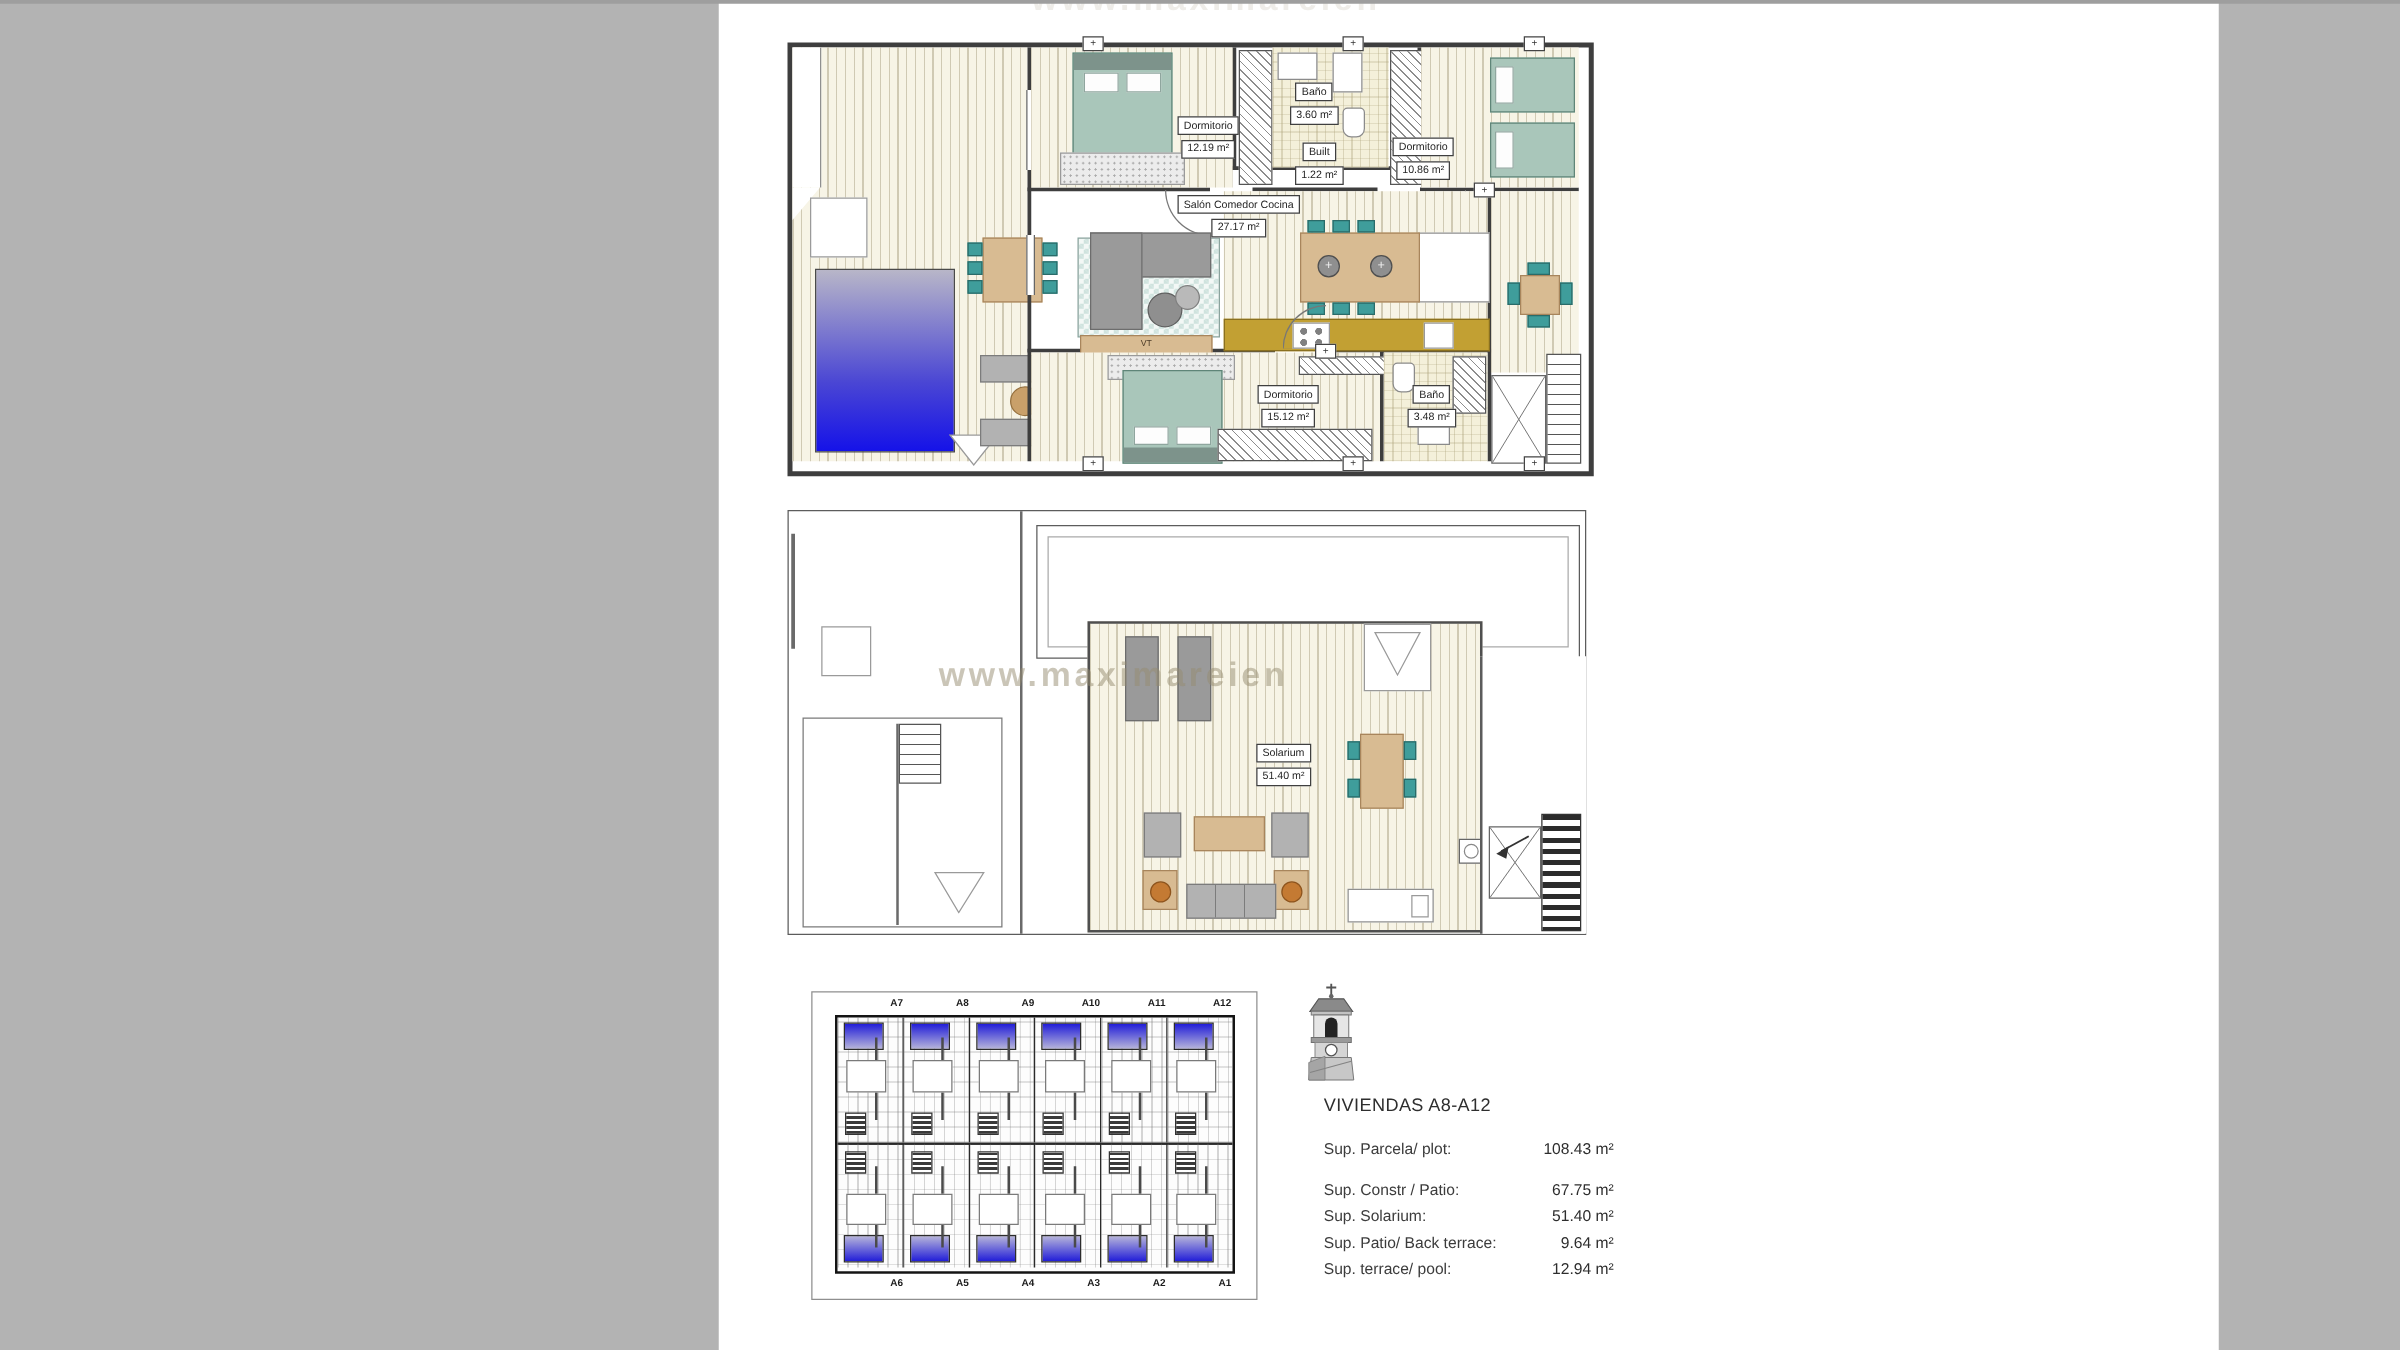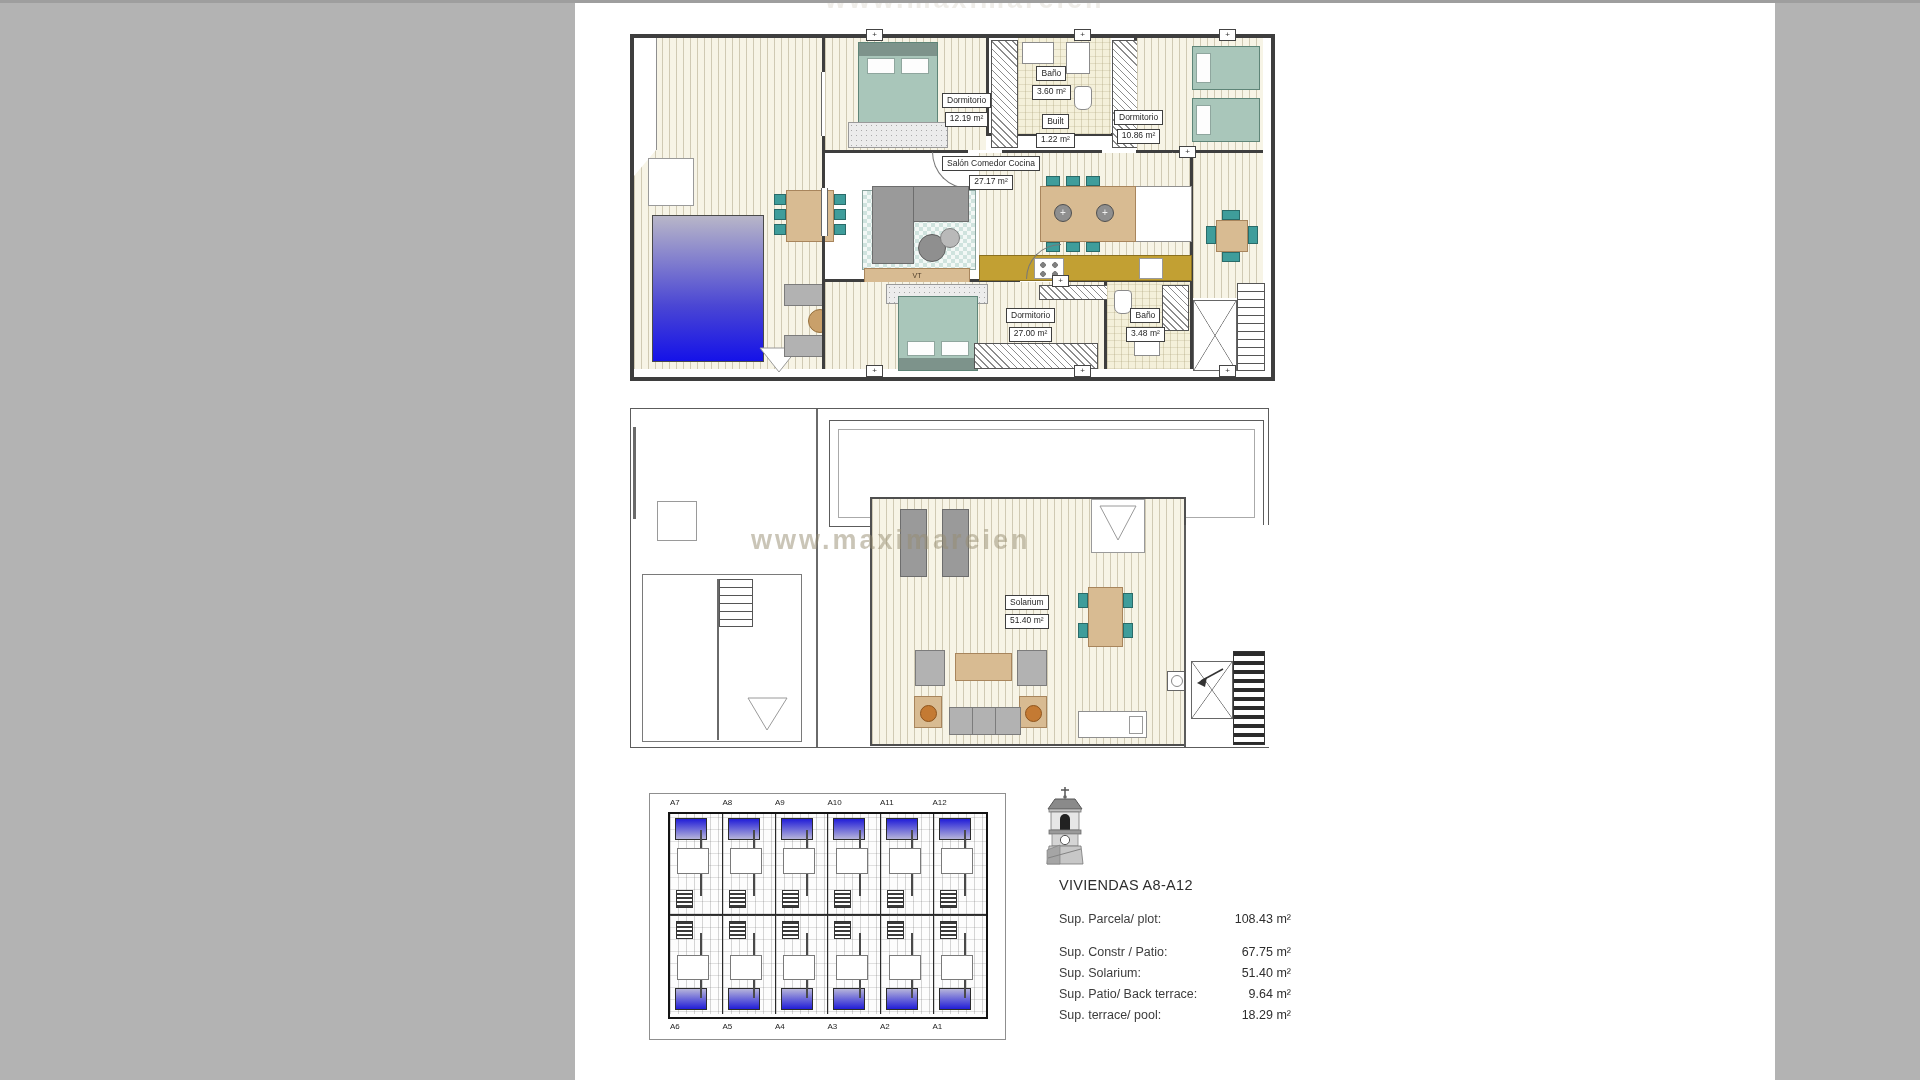--- a/index.html
+++ b/index.html
@@ -104,21 +104,21 @@
   }
   .unit:last-child{border-right:none;}
   .unit::before{content:"";position:absolute;top:4px;left:5px;width:30px;height:20px;
     background:linear-gradient(0deg,#b6b4da 0%,#211dd8 100%);border:1px solid #2c2c2c;}
   .unit::after{content:"";position:absolute;bottom:6px;left:6px;width:15px;height:16px;
     background:repeating-linear-gradient(0deg,#3a3a3a 0 2px,#fff 2px 4px);border:1px solid #333;}
   .u-spine{position:absolute;left:58%;top:16%;width:2px;height:66%;background:#4a4a4a;}
   .u-box{position:absolute;left:14%;top:34%;width:58%;height:24%;border:1px solid #7a7a7a;background:#fff;}
   .unit.flip{transform:scaleY(-1);}
   .sitelabels{display:flex;position:absolute;font-size:8px;color:#1c1c1c;}
-  .sitelabels span{flex:1;text-align:left;}
+  .sitelabels span{flex:1;text-align:right;font-weight:bold;}
 
   
   .info-title{font-size:14.5px;color:#2e2e2e;letter-spacing:.3px;}
   .irow{display:flex;justify-content:space-between;font-size:12.5px;color:#3c3c3c;margin-top:7px;}
   .irow.gap{margin-top:19px;}
   .irow .ival{color:#2e2e2e;}
 </style>
 </head>
 <body>
 
@@ -240,21 +240,21 @@
     <div class="abs dots" style="left:252px;top:246px;width:100px;height:18px;"></div>
     <div class="abs bed" style="left:264px;top:258px;width:78px;height:73px;">
       <div class="abs headboard" style="left:0;bottom:0;width:100%;height:12px;"></div>
       <div class="abs pillow" style="left:8px;bottom:14px;width:26px;height:13px;"></div>
       <div class="abs pillow" style="left:42px;bottom:14px;width:26px;height:13px;"></div>
     </div>
     <div class="abs arc tl" style="left:392px;top:206px;width:34px;height:34px;"></div>
     <div class="abs hatch" style="left:405px;top:247px;width:78px;height:13px;"></div>
     <div class="abs rlabel" style="left:372px;top:270px;">
       <span class="lab">Dormitorio</span>
-      <span class="lab">27.00 m²</span>
+      <span class="lab">15.12 m²</span>
     </div>
     <div class="abs hatch" style="left:340px;top:305px;width:122px;height:24px;"></div>
 
     <div class="abs bathfloor" style="left:473px;top:244px;width:83px;height:87px;"></div>
     <div class="abs hatch" style="left:528px;top:247px;width:25px;height:44px;"></div>
     <div class="abs white" style="left:480px;top:252px;width:16px;height:22px;border:1px solid #8b8b8b;border-radius:4px 4px 7px 7px;"></div>
     <div class="abs white" style="left:500px;top:300px;width:24px;height:16px;border:1px solid #8b8b8b;"></div>
     <div class="abs rlabel" style="left:492px;top:270px;">
       <span class="lab">Baño</span>
       <span class="lab">3.48 m²</span>
@@ -441,17 +441,17 @@
     <div class="irow">
       <span>Sup. Solarium:</span>
       <span class="ival">51.40 m²</span>
     </div>
     <div class="irow">
       <span>Sup. Patio/ Back terrace:</span>
       <span class="ival">9.64 m²</span>
     </div>
     <div class="irow">
       <span>Sup. terrace/ pool:</span>
-      <span class="ival">18.29 m²</span>
+      <span class="ival">12.94 m²</span>
     </div>
   </div>
 
 </div>
 
 </body></html>

